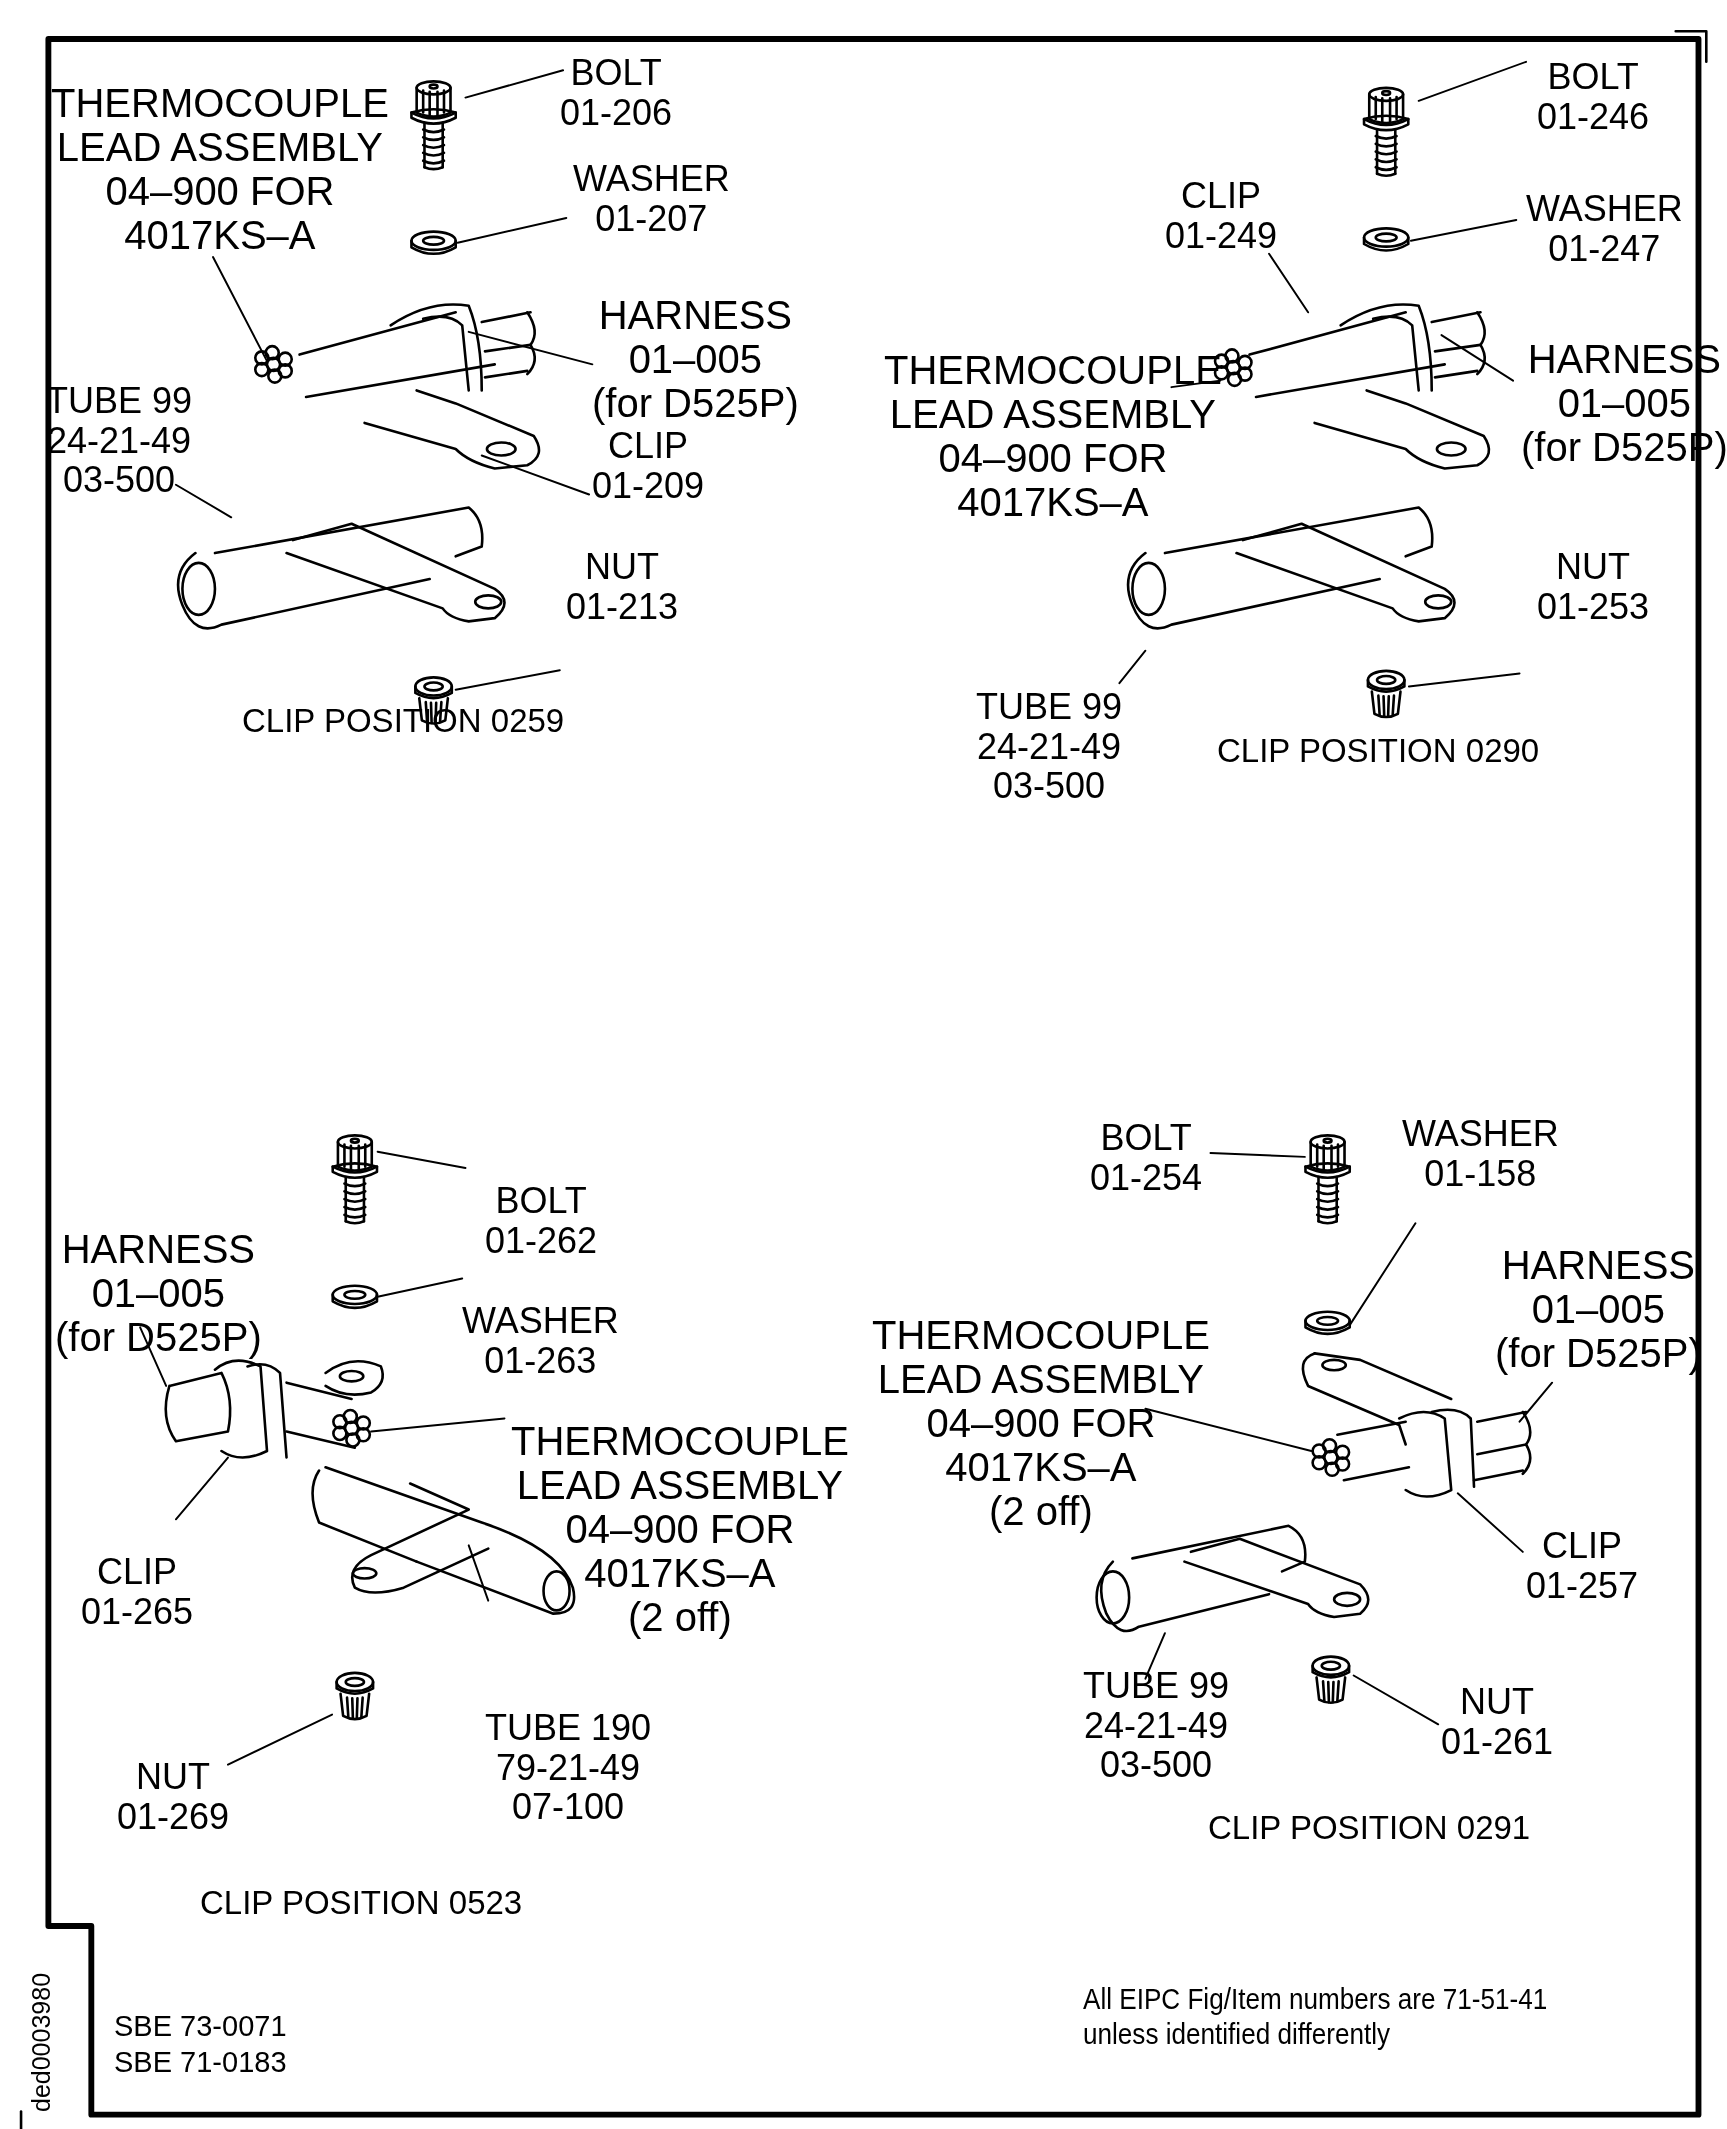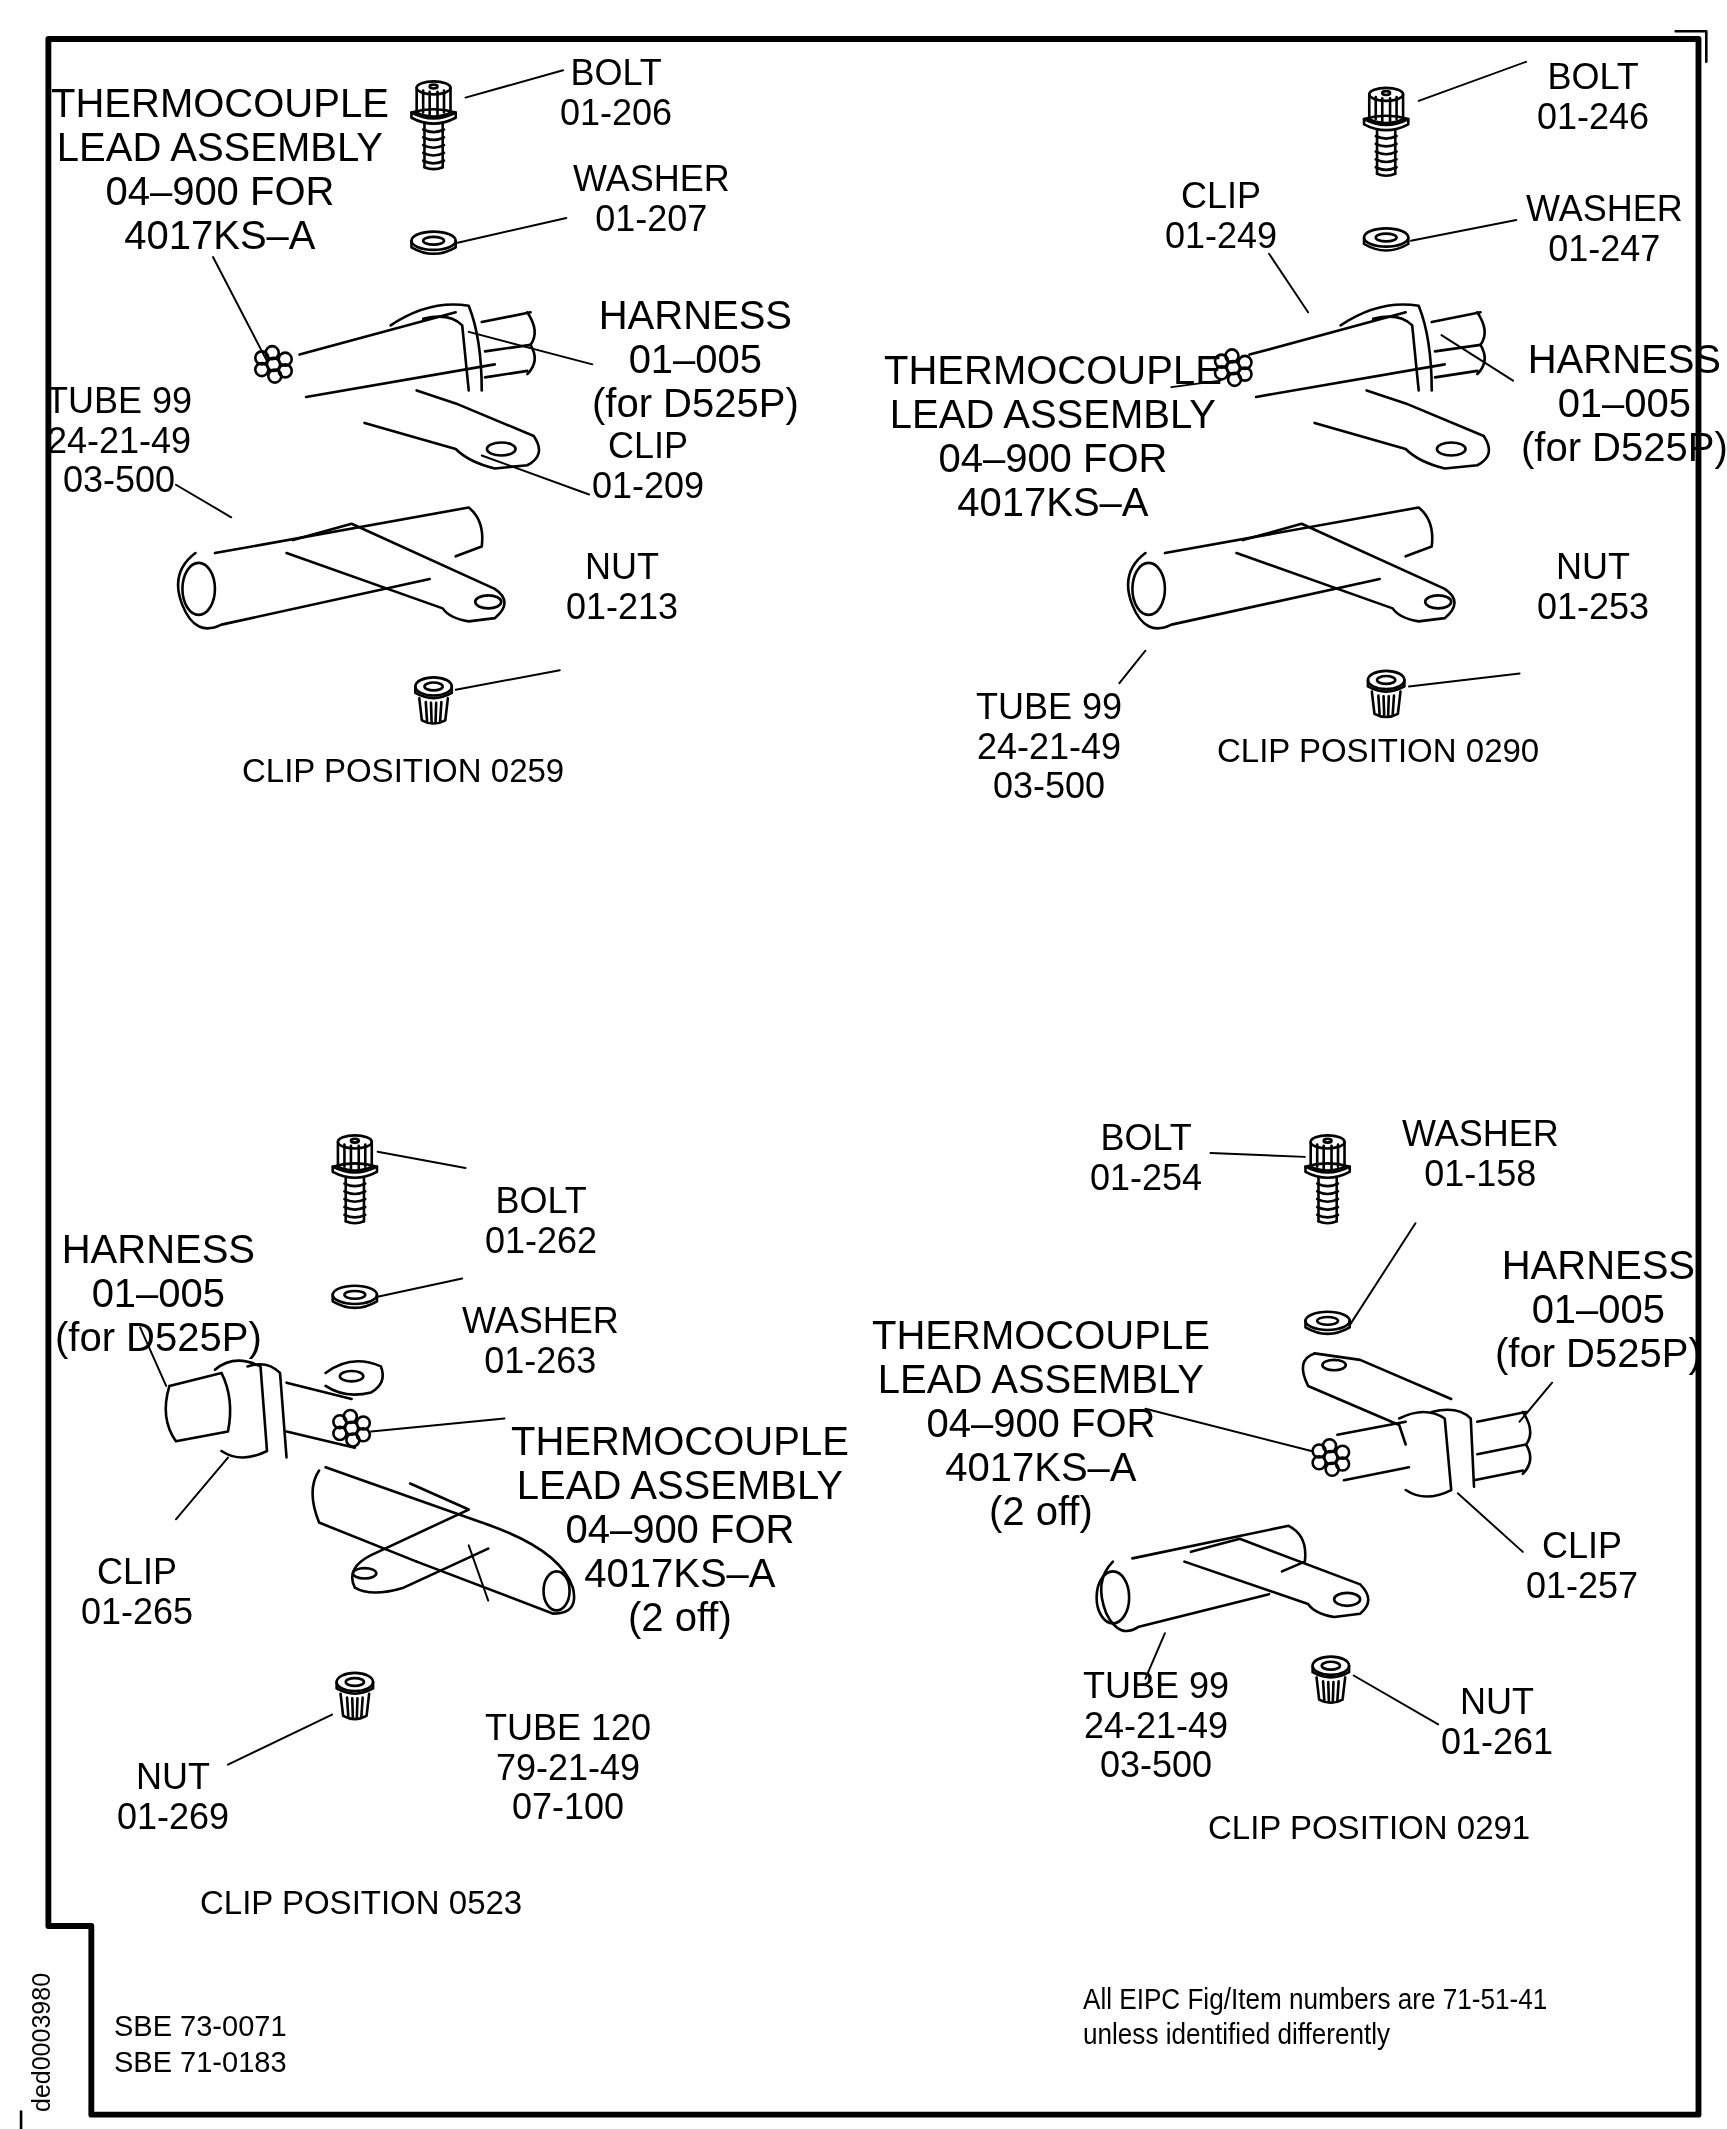--- a/index.html
+++ b/index.html
@@ -199,21 +199,21 @@
 </div>
 <div class="lbl big" style="left:46px;top:381px;">
   <span class="l">TUBE 99</span>
   <span class="l">24-21-49</span>
   <span class="l">03-500</span>
 </div>
 <div class="lbl big" style="left:566px;top:547px;">
   <span class="l">NUT</span>
   <span class="l">01-213</span>
 </div>
-<div class="cap" style="left:242px;top:752px;">CLIP POSITION 0259</div>
+<div class="cap" style="left:242px;top:702px;">CLIP POSITION 0259</div>
 
 <div class="lbl big" style="left:1537px;top:57px;">
   <span class="l">BOLT</span>
   <span class="l">01-246</span>
 </div>
 <div class="lbl big" style="left:1526px;top:189px;">
   <span class="l">WASHER</span>
   <span class="l">01-247</span>
 </div>
 <div class="lbl big" style="left:1165px;top:176px;">
@@ -260,21 +260,21 @@
   <span class="l">LEAD ASSEMBLY</span>
   <span class="l">04–900 FOR</span>
   <span class="l">4017KS–A</span>
   <span class="l">(2 off)</span>
 </div>
 <div class="lbl big" style="left:81px;top:1552px;">
   <span class="l">CLIP</span>
   <span class="l">01-265</span>
 </div>
 <div class="lbl big" style="left:485px;top:1708px;">
-  <span class="l">TUBE 120</span>
+  <span class="l">TUBE 190</span>
   <span class="l">79-21-49</span>
   <span class="l">07-100</span>
 </div>
 <div class="lbl big" style="left:117px;top:1757px;">
   <span class="l">NUT</span>
   <span class="l">01-269</span>
 </div>
 <div class="cap" style="left:200px;top:1884px;">CLIP POSITION 0523</div>
 
 <div class="lbl big" style="left:1090px;top:1118px;">

